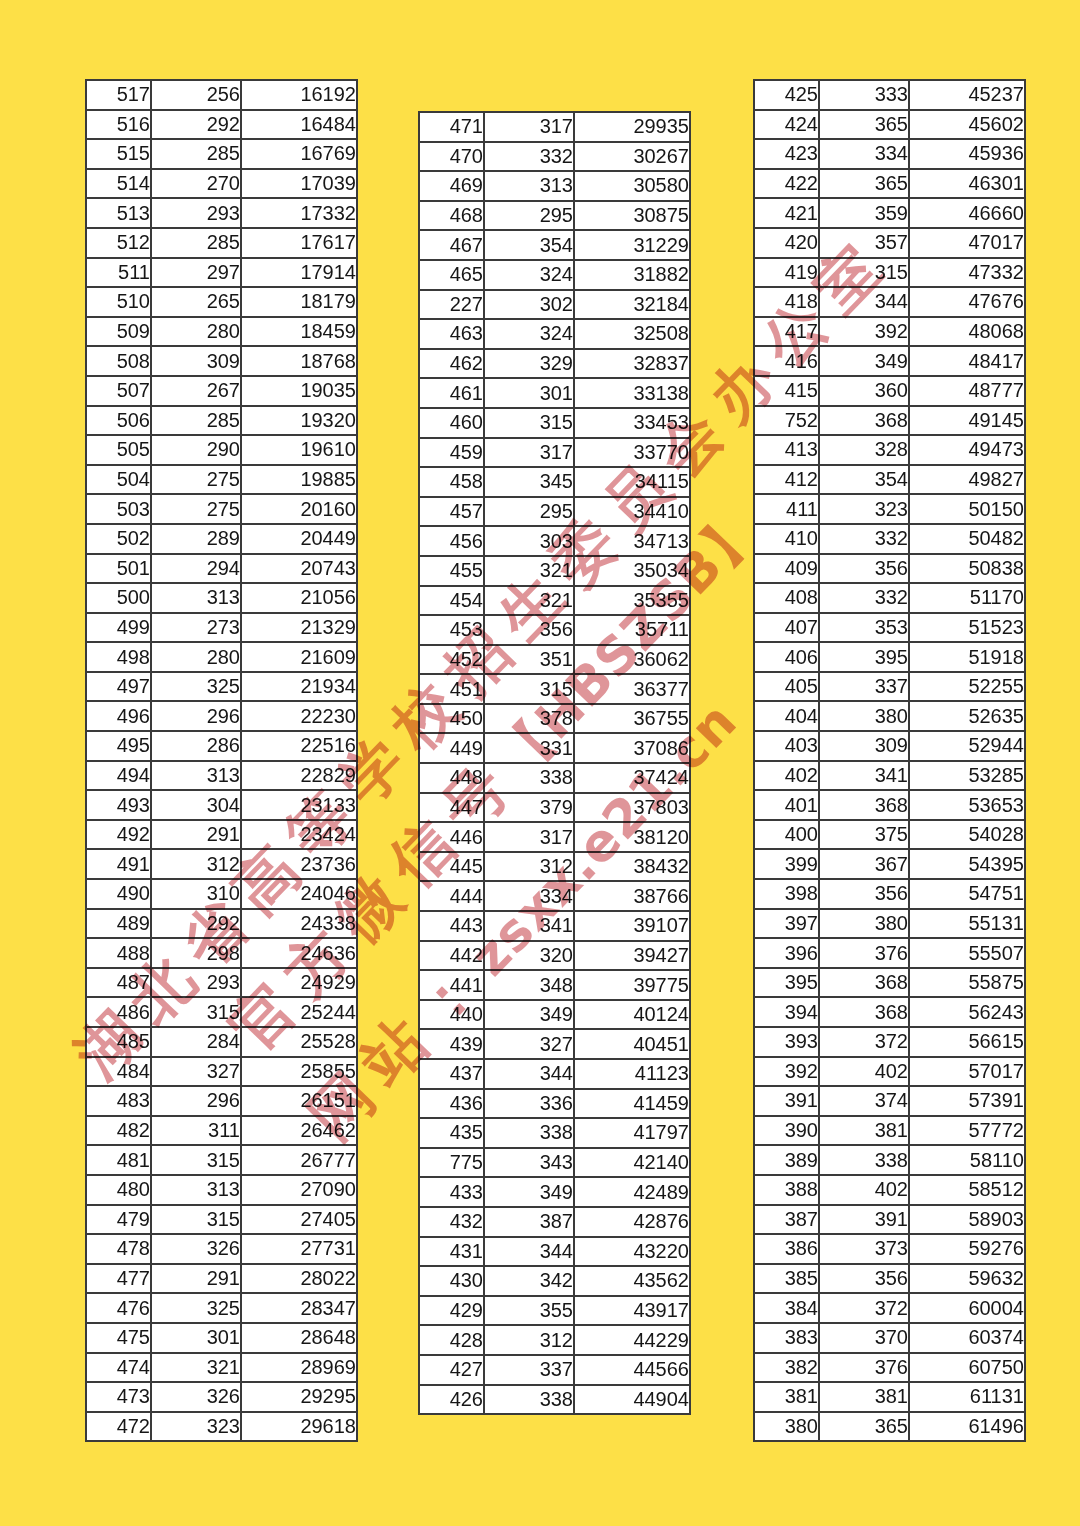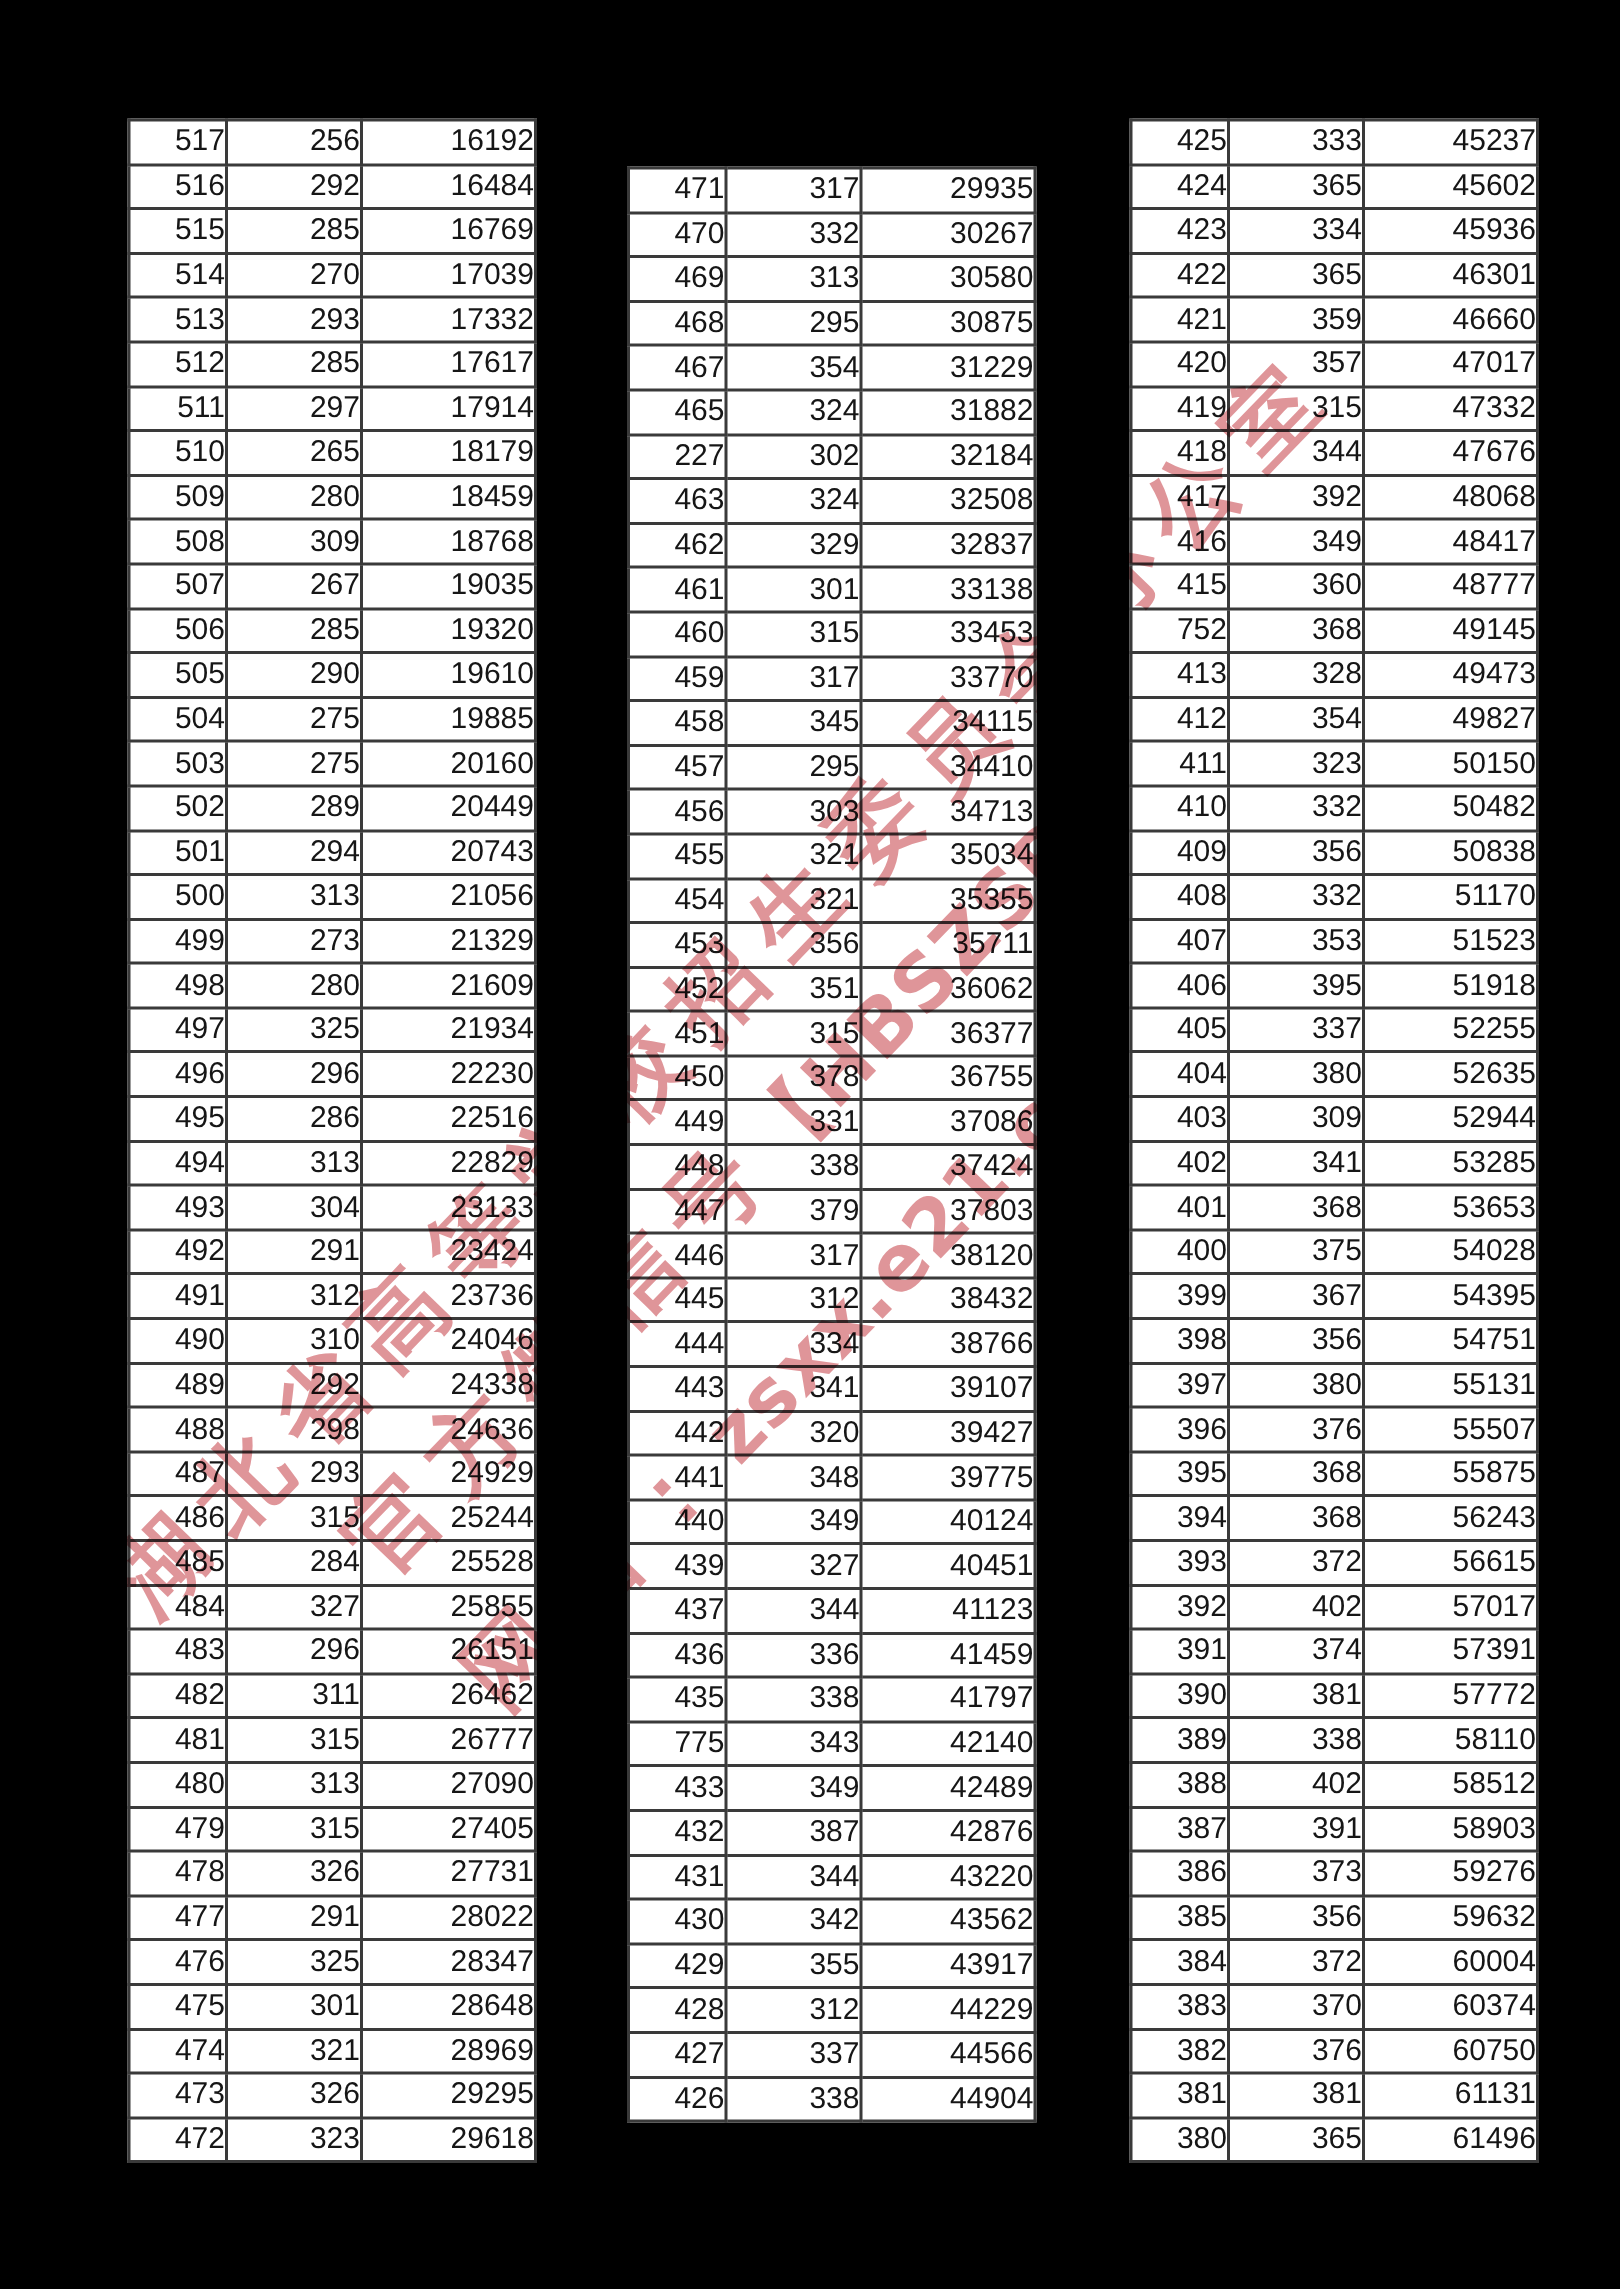--- a/index.html
+++ b/index.html
@@ -1,18 +1,18 @@
 <!DOCTYPE html>
 <html><head>
 <meta charset="utf-8">
 <style>
   html,body{margin:0;padding:0;}
   body{width:1080px;height:1526px;background:#ffffff;overflow:hidden;
        font-family:"Liberation Sans",sans-serif;}
-  .page{position:relative;width:1080px;height:1526px;background:#000000;overflow:hidden;}
+  .page{position:relative;width:1080px;height:1526px;background:#fde047;overflow:hidden;}
 
   table.score-table{
     position:absolute;top:79px;border-collapse:collapse;table-layout:fixed;
     background:#ffffff;
   }
   table.score-table td{
     border:2px solid #3a3a3a;
     height:27.6px;padding:0;
     font-family:"Liberation Sans",sans-serif;
     font-size:20px;color:#161616;

